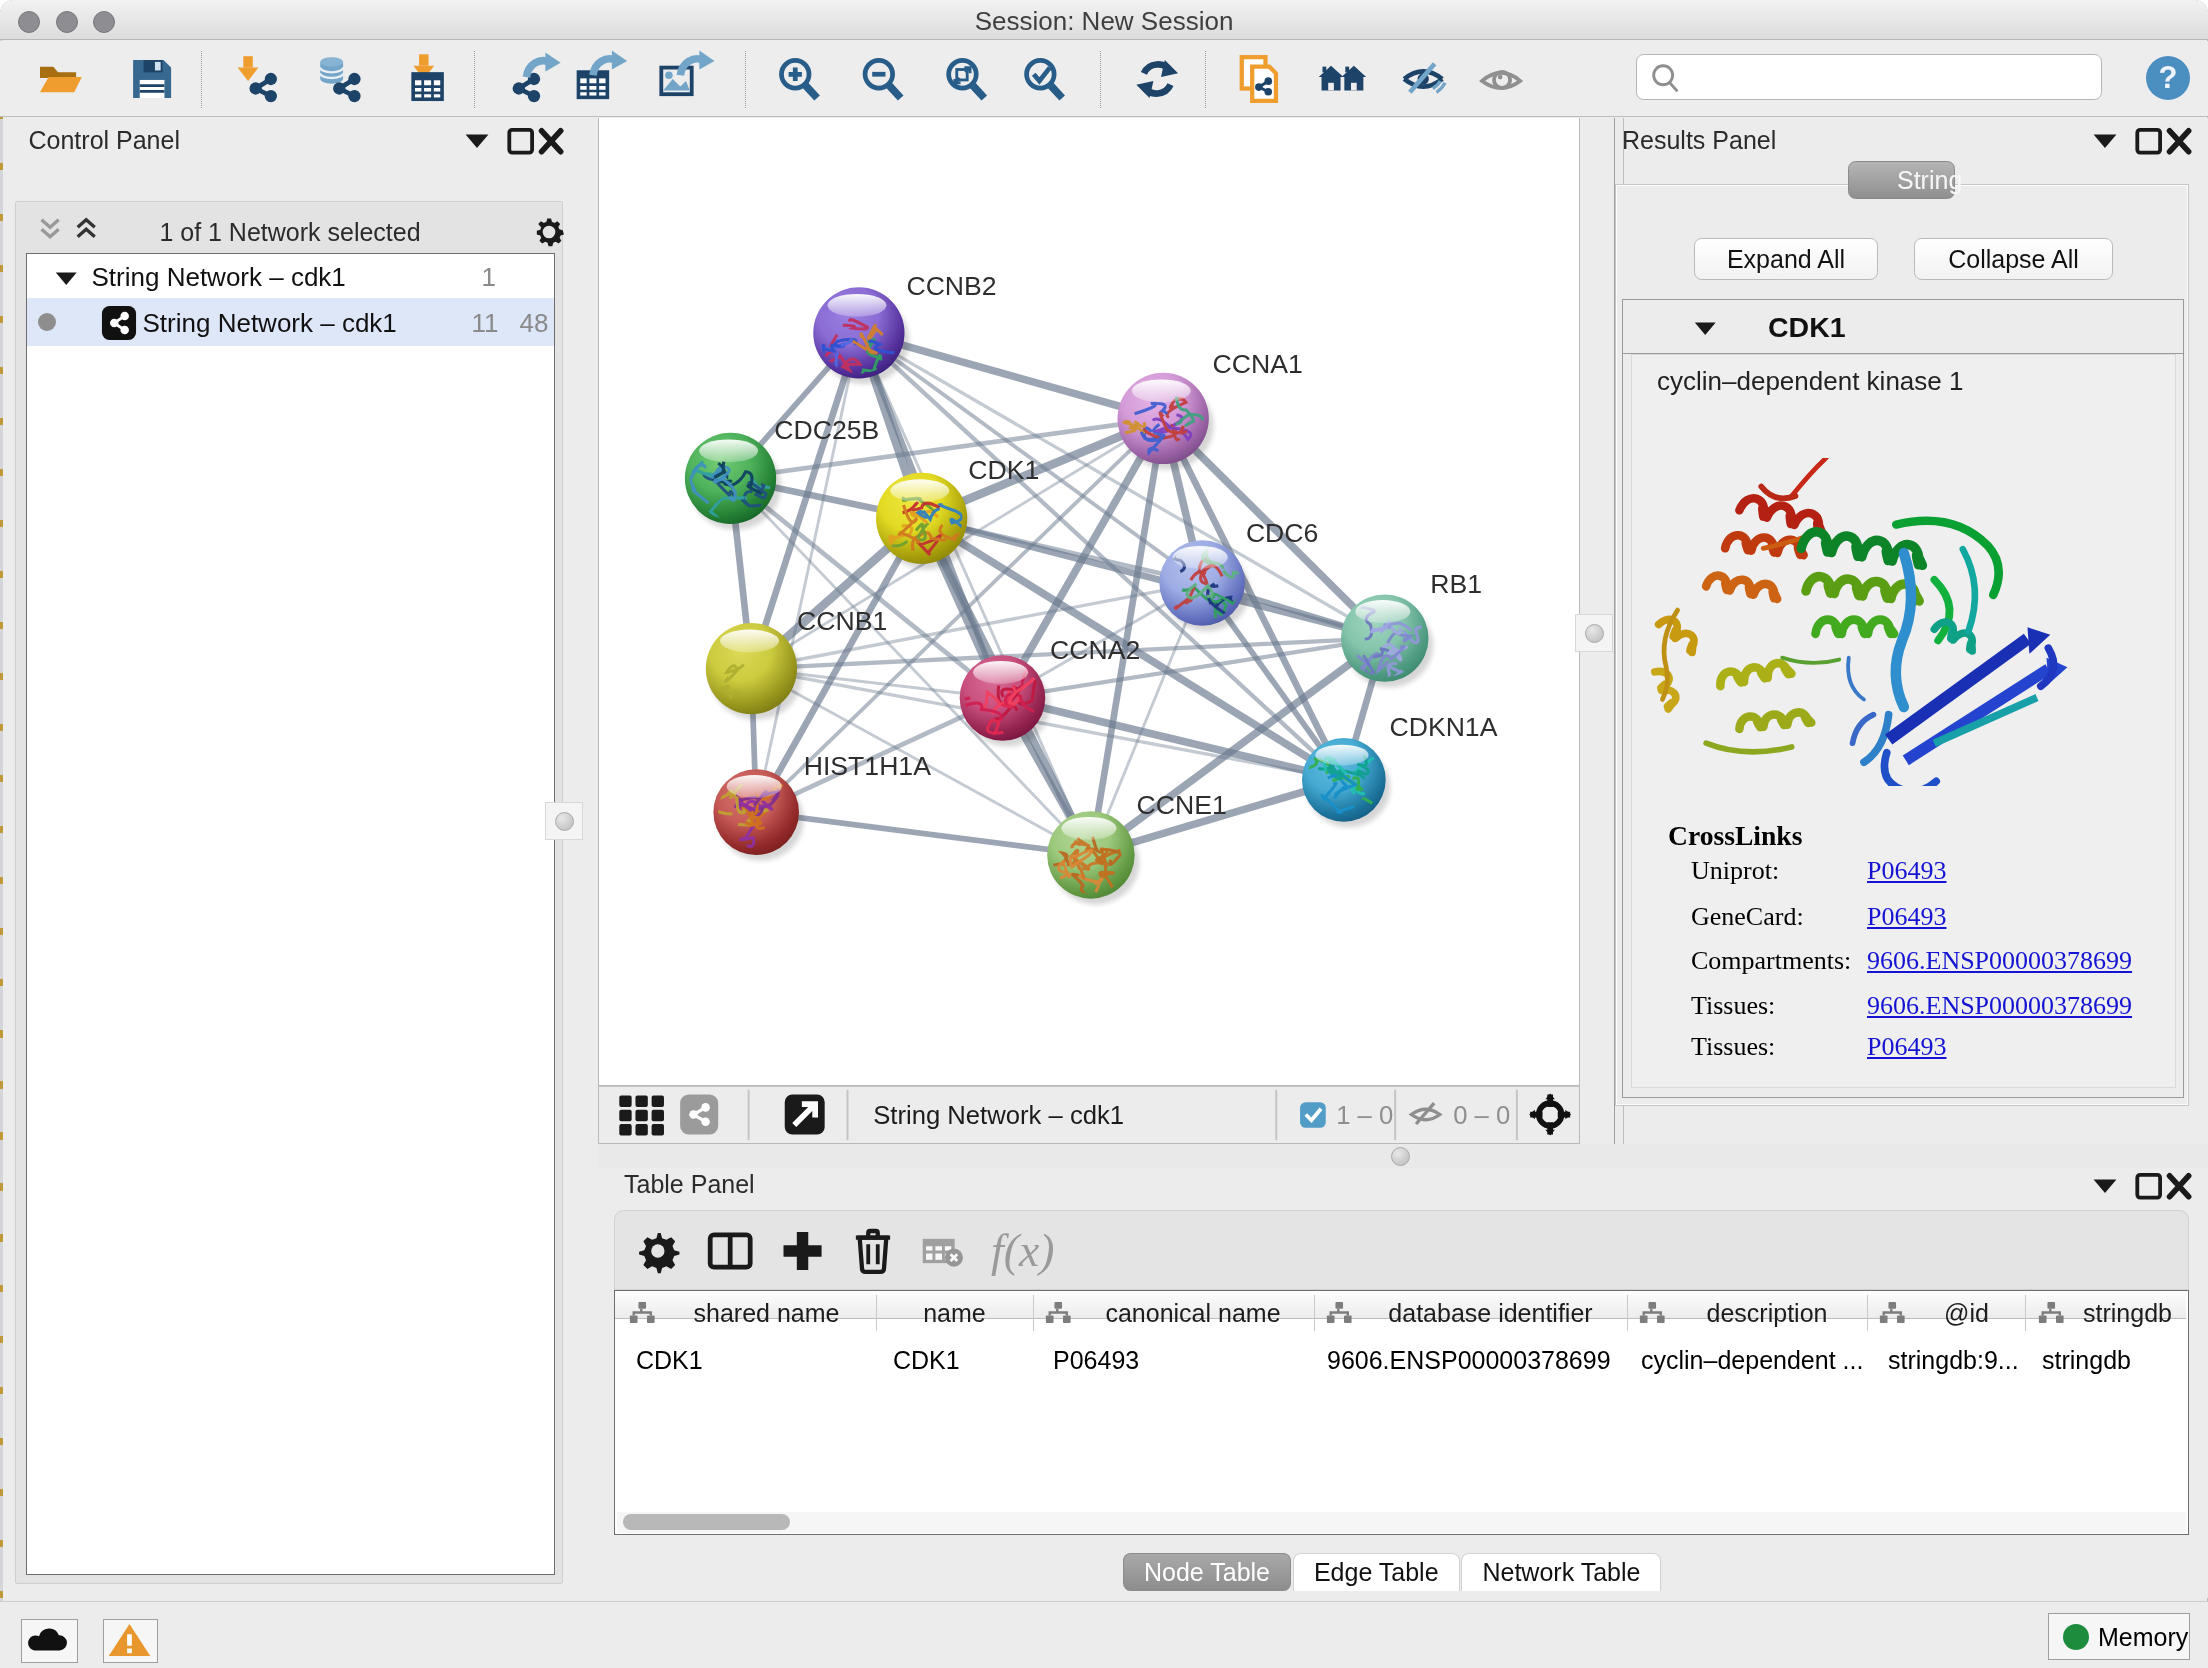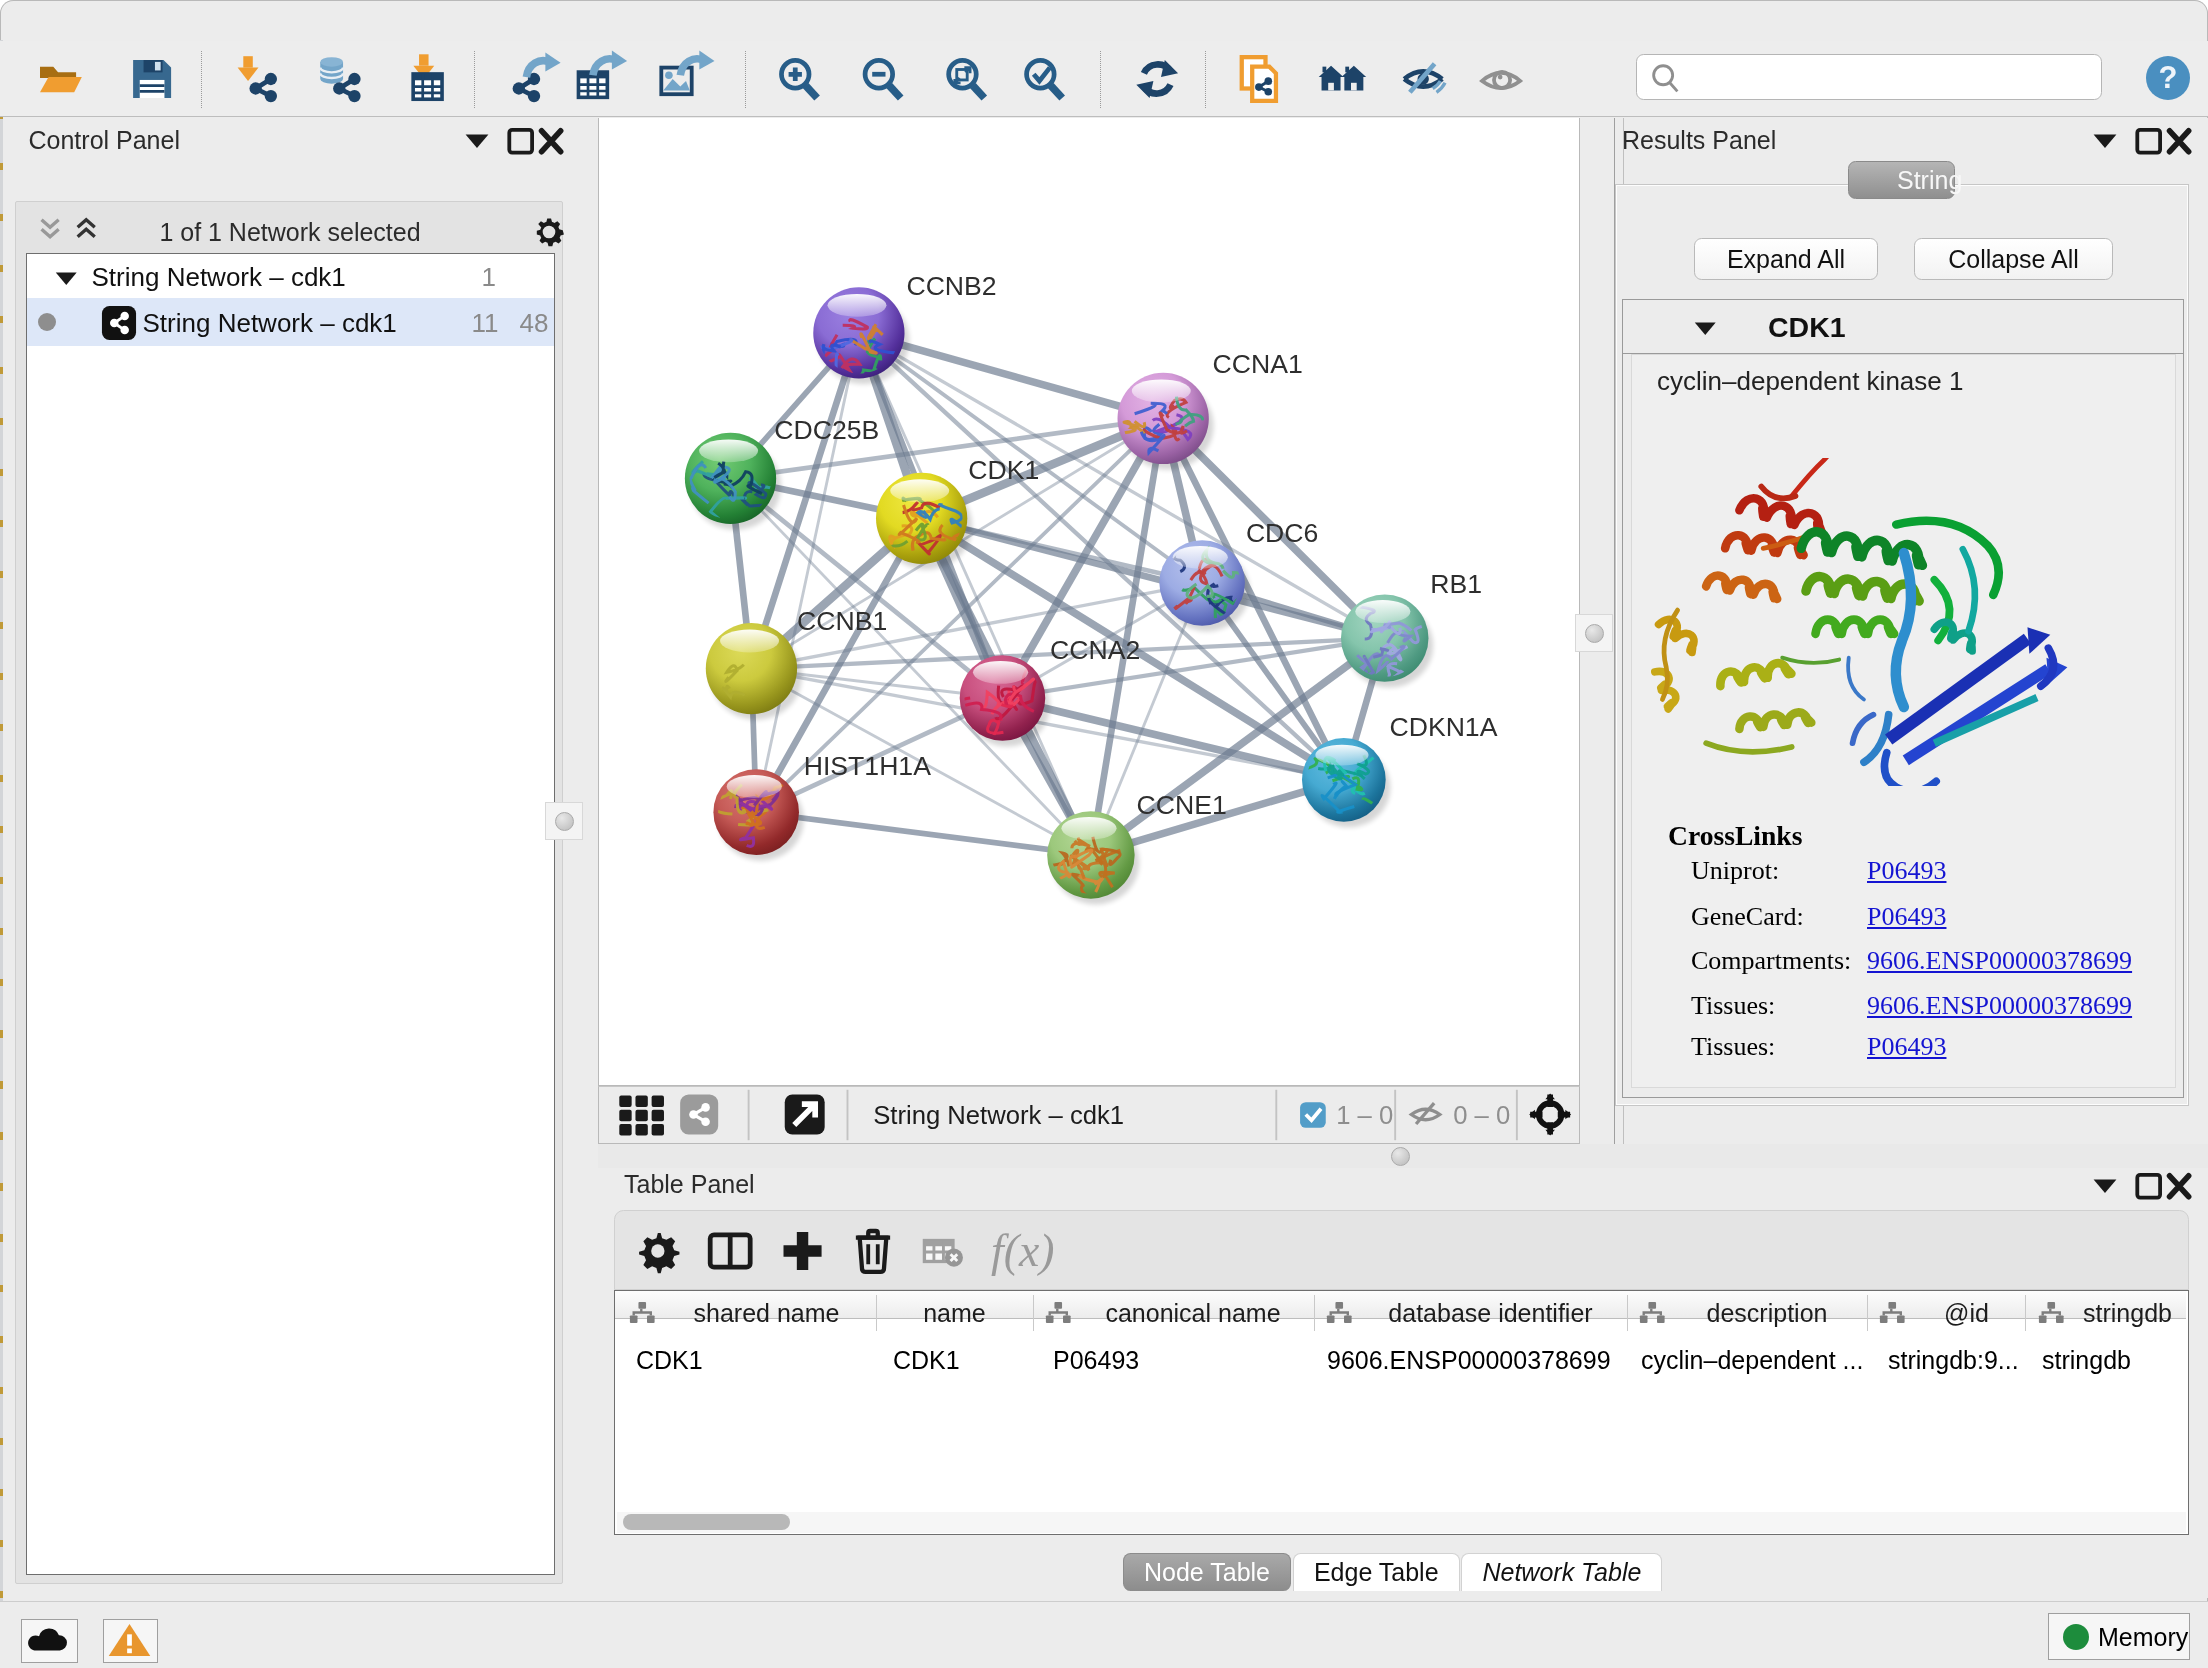--- a/index.html
+++ b/index.html
@@ -80,20 +80,26 @@
 #status { position:absolute; left:0; top:1602px; width:2208px; height:67px; background:#ececec; }
 .sbtn { position:absolute; background:#f6f6f6; border:1.9px solid #9f9f9f; }
 #memory { position:absolute; left:2048px; top:11.4px; width:142px; height:47px;
   background:#f6f6f6; border:1.9px solid #9f9f9f; font-size:25px; color:#000; }
 </style>
 </head>
 <body>
 <div id="win">
   <div style="position:absolute;left:0;top:40px;width:2.9px;height:1628px;background:repeating-linear-gradient(#d3d5d8 0px, #d3d5d8 21px, #c09a38 21px, #c09a38 28.5px, #d3d5d8 28.5px, #d3d5d8 51px);"></div>
 
+  <div id="titlebar">
+    <div class="tl" style="left:18px;"></div>
+    <div class="tl" style="left:56px;"></div>
+    <div class="tl" style="left:93px;"></div>
+    <div id="wtitle">Session: New Session</div>
+  </div>
 
   <div id="toolbar">
     <div class="tsep" style="left:201px;"></div>
     <div class="tsep" style="left:474px;"></div>
     <div class="tsep" style="left:745px;"></div>
     <div class="tsep" style="left:1100px;"></div>
     <div class="tsep" style="left:1205px;"></div>
     <svg id="tbicons" width="2208" height="76" style="position:absolute;left:0;top:0" viewBox="0 0 2322 80">
         <g transform="translate(64,40)">
           <path d="M-23 14 V-13 H-9 L-4 -7 H15 V-1 H-23 Z" fill="#a86e12"></path>
@@ -899,21 +905,21 @@
       <div class="td" style="left:438px;top:55px;">P06493</div>
       <div class="td" style="left:712px;top:55px;">9606.ENSP00000378699</div>
       <div class="td" style="left:1026px;top:55px;">cyclin–dependent ...</div>
       <div class="td" style="left:1273px;top:55px;">stringdb:9...</div>
       <div class="td" style="left:1427px;top:55px;">stringdb</div>
     <div id="hscroll">
         <div id="hthumb"></div>
       </div>
   </div>
   <div id="tp-tabs">
-    <span class="tab sel" style="border-radius:7.6px;height:38px;line-height:37px;">Node Table</span><span class="tab" style="height:38px;line-height:37px;">Edge Table</span><span class="tab" style="height:38px;line-height:37px;font-style:italic;">Network Table</span>
+    <span class="tab sel" style="border-radius:7.6px;height:38px;line-height:37px;">Node Table</span><span class="tab" style="height:38px;line-height:37px;">Edge Table</span><span class="tab" style="height:38px;line-height:37px;">Network Table</span>
   </div>
 
   <div id="statussep"></div>
   <div id="status">
     <div class="sbtn" style="left:21px;top:17px;width:57px;height:44px;">
       <svg width="53" height="40" viewBox="0 0 56 42">
           <path d="M16 32 a8 8 0 1 1 2-15 a11 11 0 0 1 21-1 a7.5 7.5 0 1 1 1 16 Z" fill="#111"></path>
         </svg>
     </div>
     <div class="sbtn" style="left:103px;top:17px;width:55px;height:44px;">

